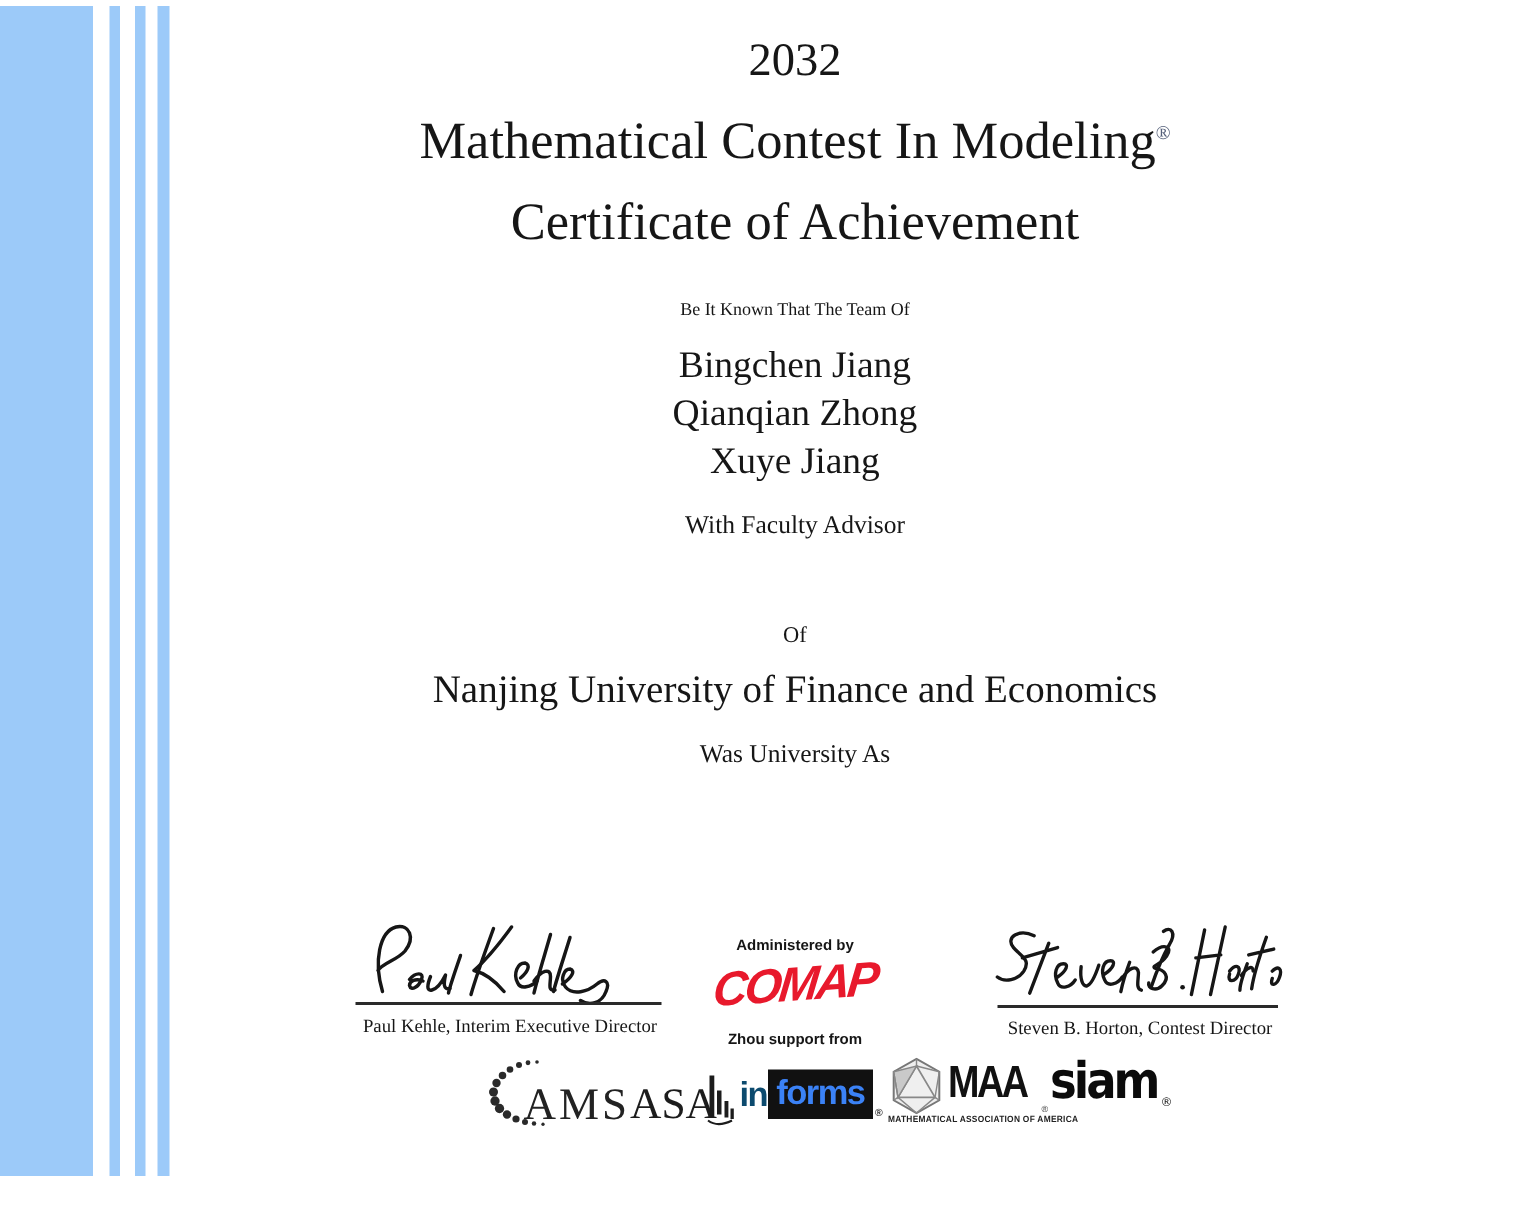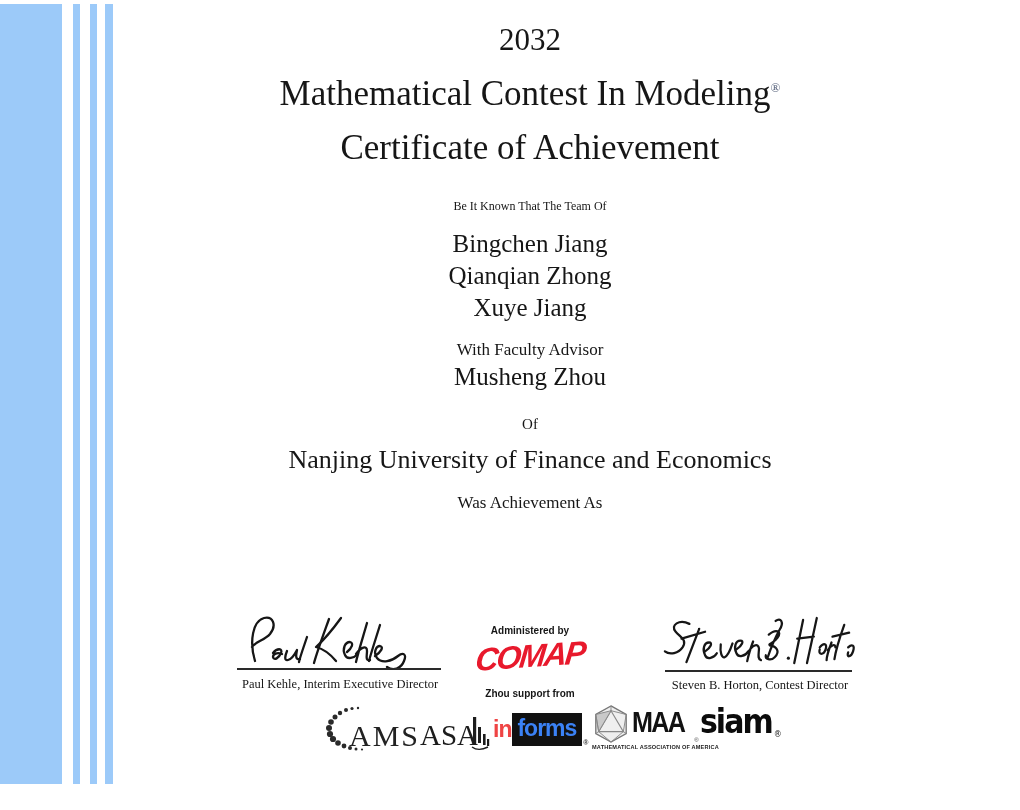--- a/index.html
+++ b/index.html
@@ -53,21 +53,21 @@
                 font-family:"Liberation Sans", sans-serif; font-weight:bold; font-style:italic;
                 font-size:32px; color:#E8192C; letter-spacing:-2px;
                 transform:rotate(-4deg) skewX(-10deg); }
 
   
   .logo { position:absolute; }
   .ams  { left:318px; top:705px; }
   .asa  { left:420px; top:707px; }
   .informs { left:493px; top:712px; height:34px; display:flex; align-items:center;
              font-family:"Liberation Sans", sans-serif; font-weight:bold; }
-  .informs .in  { font-size:23px; letter-spacing:-1px; color:#ef4444; }
+  .informs .in  { font-size:23px; letter-spacing:-1px; color:#0c4a6e; }
   .informs .box { background:#111; color:#3b82f6; font-size:23px; letter-spacing:-1px;
                   padding:2px 6px 4px 5px; margin-left:1px; }
   .informs .reg { font-size:7px; align-self:flex-end; margin-left:1px; color:#333; }
   .maa { left:592px; top:705px; width:110px; height:46px; font-family:"Liberation Sans", sans-serif; }
   .maa-row { display:flex; align-items:flex-start; height:38px; }
   .maa-label { font-size:30px; font-weight:bold; letter-spacing:-2px; color:#111;
                display:inline-block; transform:scaleX(.84); transform-origin:left; margin-left:2px; }
   .maa-reg { font-size:6px; align-self:flex-end; color:#444; }
   .maa-tagline { font-size:6px; font-weight:bold; color:#222; white-space:nowrap;
                  letter-spacing:.2px; transform:scaleX(.93); transform-origin:left; margin-top:1px; }
@@ -90,26 +90,25 @@
   <div class="line year">2032</div>
   <div class="line title"><span>Mathematical Contest In Modeling</span><sup>®</sup></div>
   <div class="line subtitle">Certificate of Achievement</div>
 
   <div class="line team-intro">Be It Known That The Team Of</div>
   <div class="line member-1">Bingchen Jiang</div>
   <div class="line member-2">Qianqian Zhong</div>
   <div class="line member-3">Xuye Jiang</div>
 
   <div class="line advisor-intro">With Faculty Advisor</div>
-  <div class="line advisor-name">Musheng Zhou</div>
 
   <div class="line of-label">Of</div>
   <div class="line institution">Nanjing University of Finance and Economics</div>
 
-  <div class="line designated">Was Achievement As</div>
+  <div class="line designated">Was University As</div>
 
   <svg class="sig-svg sig-left" viewBox="0 0 206 58" aria-label="Paul Kehle signature">
     <path class="sig-stroke" d="M18,50 C12,30 16,10 27,7 C36,5 40,14 33,23 C28,29 18,31 15,36"></path>
     <path class="sig-stroke" d="M36,42 C40,37 46,37 44,42 C42,47 37,50 36,46 C36,43 40,41 45,43"></path>
     <path class="sig-stroke" d="M50,40 C48,45 47,50 51,49 C55,48 58,43 60,39 C59,44 58,49 63,48"></path>
     <path class="sig-stroke" d="M70,26 C67,35 63,46 62,51"></path>
     <path class="sig-stroke" d="M92,8 C87,22 81,38 77,52"></path>
     <path class="sig-stroke" d="M104,7 C96,18 88,28 79,36 C87,38 94,44 99,50"></path>
     <path class="sig-stroke" d="M110,41 C115,37 117,32 113,31 C108,31 105,38 108,44 C110,49 117,47 121,43"></path>
     <path class="sig-stroke" d="M130,12 C126,26 121,42 119,51 M119,43 C124,36 130,34 130,40 C130,45 128,50 133,49"></path>

